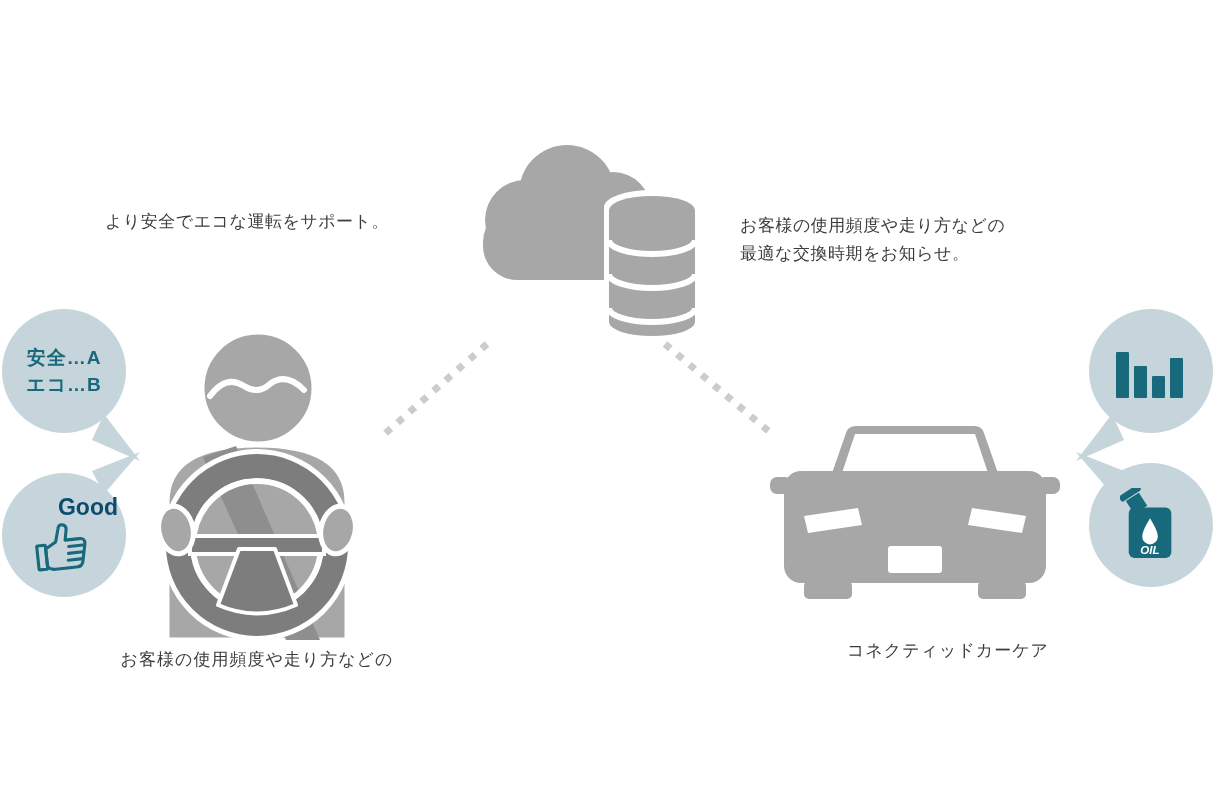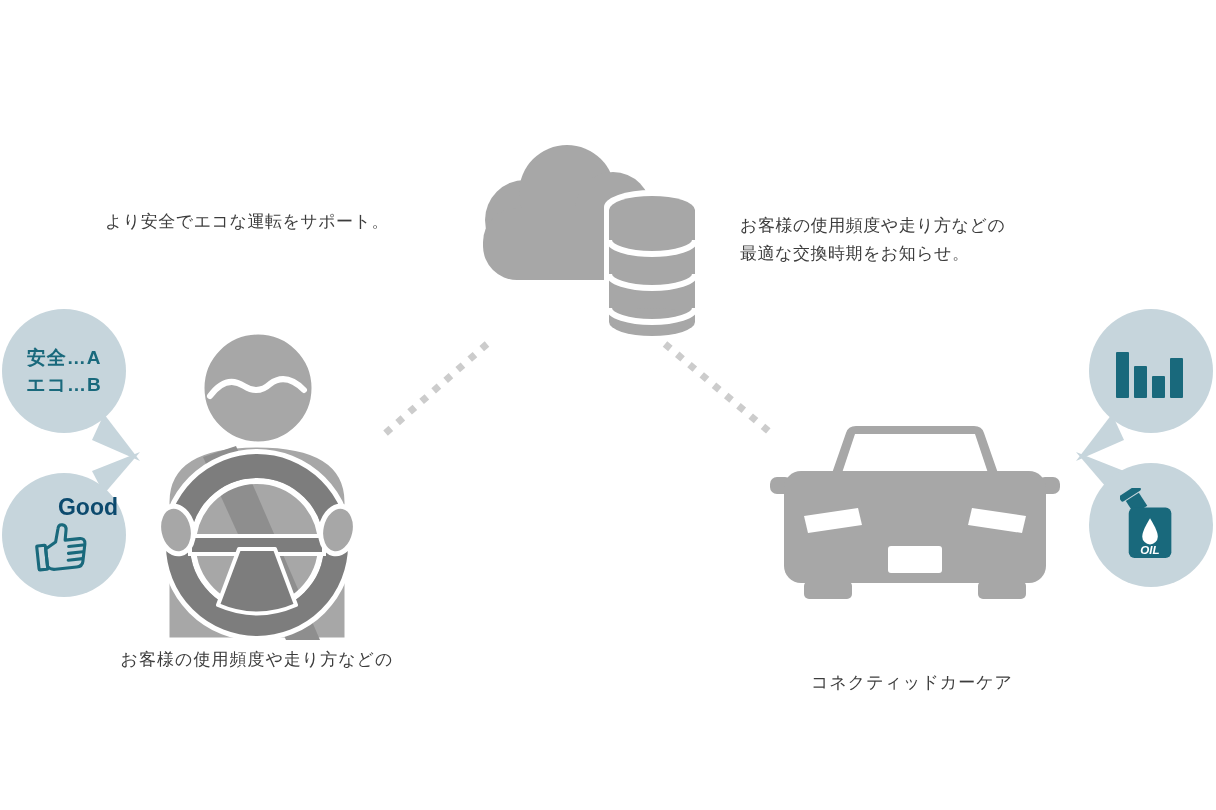--- a/index.html
+++ b/index.html
@@ -143,13 +143,13 @@
       <rect x="8" y="8" width="16" height="16" fill="#19697c"></rect>
       <rect x="4" y="0" width="24" height="7" rx="2" fill="#19697c"></rect>
     </g>
     <rect x="9" y="20" width="44" height="52" rx="6" fill="#19697c"></rect>
     <path d="M 31 31 C 25 41 23 46 23 50 A 8 8 0 0 0 39 50 C 39 46 37 41 31 31 Z" fill="#ffffff"></path>
     <text x="31" y="68" text-anchor="middle" fill="#ffffff" font-size="12" font-weight="bold" font-family="Liberation Sans, sans-serif">OIL</text>
   </svg>
 </div>
 
 <div class="abs caption" style="left:97px;top:648px;width:320px;">お客様の使用頻度や走り方などの</div>
-<div class="abs caption" style="left:752px;top:639px;width:320px;margin-top:32px;">コネクティッドカーケア</div>
+<div class="abs caption" style="left:788px;top:639px;width:320px;">コネクティッドカーケア</div>
 
 </body></html>

